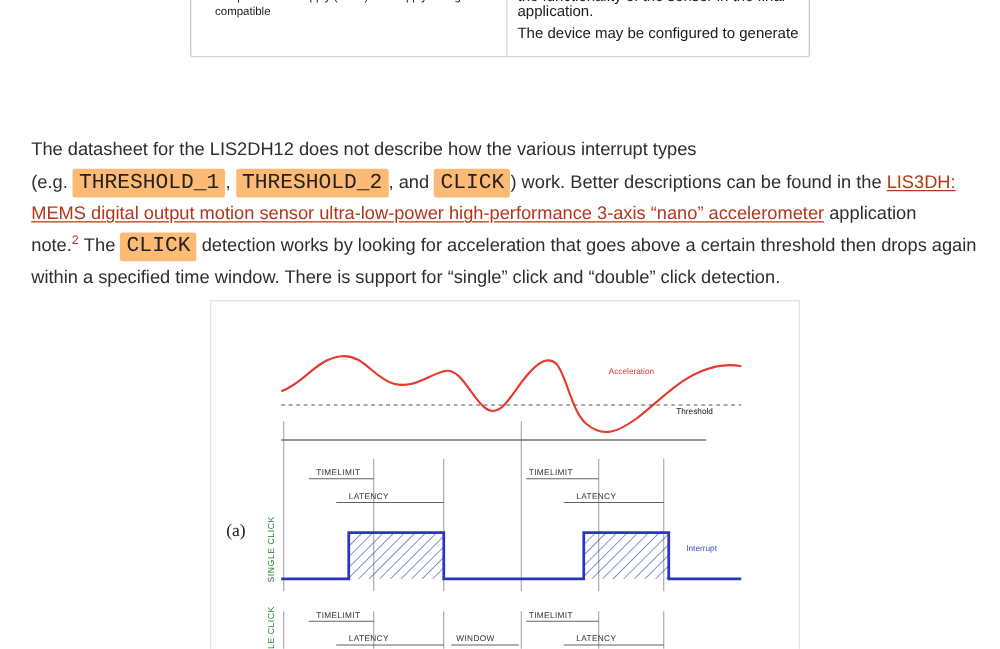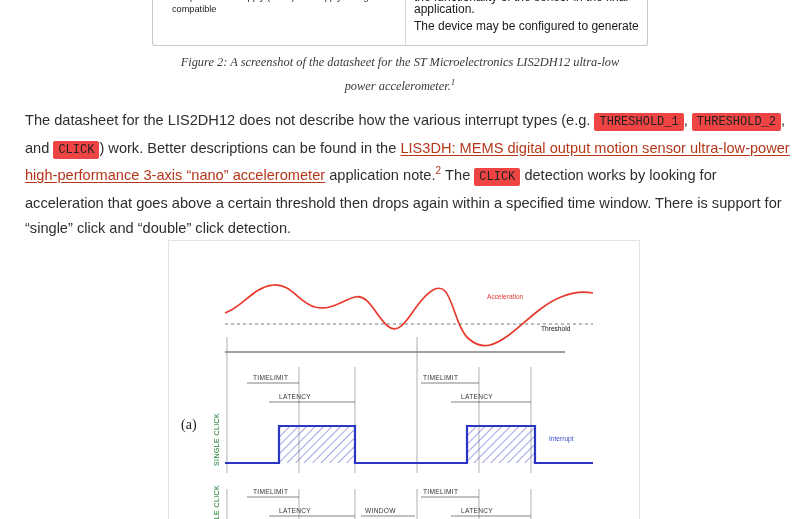--- a/index.html
+++ b/index.html
@@ -100,22 +100,22 @@
     left: 25px;
     top: 108px;
     width: 766px;
     font-size: 14.6px;
     line-height: 25.5px;
     color: #2e2e2e;
     font-family: "Liberation Sans", sans-serif;
   }
   code.inline-code {
     font-family: "Liberation Mono", monospace;
-    font-size: 12px;
-    background: #ef4444;
+    font-size: 17px;
+    background: #fdba74;
     border-radius: 2px;
     padding: 2px 5px;
     color: #222222;
     white-space: nowrap;
   }
   a.doc-link {
     color: #b5361a;
     text-decoration: underline;
     text-underline-offset: 2px;
   }
@@ -181,24 +181,20 @@
   <div class="datasheet-shot">
     <div class="ds-col left">
       <div class="ds-bullet">Independent IO supply (1.8 V) and supply voltage compatible</div>
     </div>
     <div class="ds-col right">
       <div class="ds-para">the functionality of the sensor in the final application.</div>
       <div class="ds-para">The device may be configured to generate</div>
     </div>
   </div>
 
-  <div class="figure-caption">
-    <span>Figure 2: A screenshot of the datasheet for the ST Microelectronics LIS2DH12 ultra-low</span>
-    <span class="caption-line2"><span>power accelerometer.</span><sup>1</sup></span>
-  </div>
 
   <div class="body-text">
     <span>The datasheet for the LIS2DH12 does not describe how the various interrupt types (e.g.&nbsp;</span><code class="inline-code">THRESHOLD_1</code><span>,&nbsp;</span><code class="inline-code">THRESHOLD_2</code><span>, and</span>
     <code class="inline-code">CLICK</code><span>) work. Better descriptions can be found in the&nbsp;</span><a class="doc-link" href="#">LIS3DH: MEMS digital output motion sensor ultra-low-power high-performance 3-axis “nano” accelerometer</a><span>&nbsp;application note.</span><sup class="footnote">2</sup><span>&nbsp;The&nbsp;</span><code class="inline-code">CLICK</code><span>&nbsp;detection works by looking for acceleration that goes above a certain threshold then drops again within a specified time window. There is support for “single” click and “double” click detection.</span>
   </div>
 
   <div class="diagram-frame">
     <svg class="diagram-svg" width="470" height="300" viewBox="0 0 470 300" xmlns="http://www.w3.org/2000/svg">
       <defs>
         <pattern id="hatch" width="6" height="6" patternTransform="rotate(45)" patternUnits="userSpaceOnUse">

